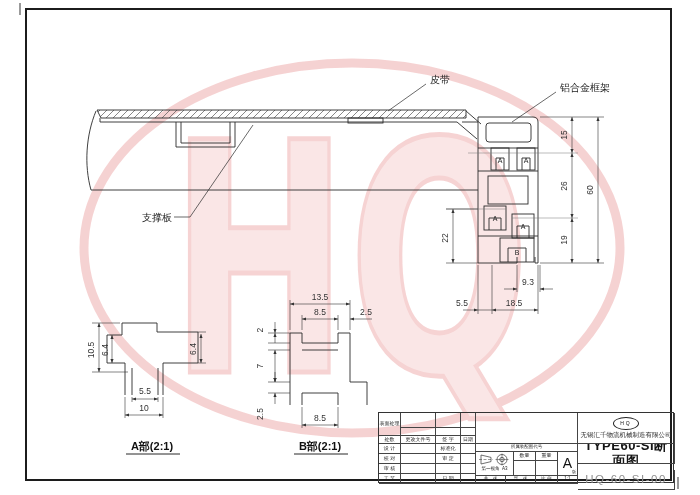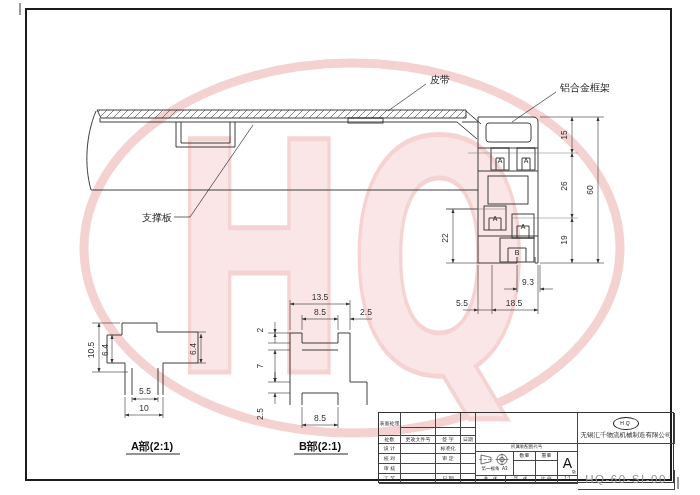--- a/index.html
+++ b/index.html
@@ -241,15 +241,16 @@
     </div>
     <div class="tb-cell" style="left:97px;top:63px;width:30px;height:8px;font-size:4.5px;">共　张</div>
     <div class="tb-cell" style="left:127px;top:63px;width:30px;height:8px;font-size:4.5px;">第　张</div>
     <div class="tb-cell" style="left:157px;top:63px;width:22px;height:8px;font-size:4.5px;">比 例</div>
     <div class="tb-cell" style="left:179px;top:63px;width:20px;height:8px;font-size:4.5px;">1:1</div>
 
     <div class="tb-cell" style="left:199px;top:0;width:97px;height:31px;flex-direction:column;justify-content:center;">
       <div class="logo-ellipse">HQ</div>
       <div class="tb-company">无锡汇千物流机械制造有限公司</div>
     </div>
+    <div class="tb-cell tb-title" style="left:199px;top:31px;width:97px;height:20px;">TYPE60-SI断面图</div>
     <div class="tb-cell tb-no" style="left:199px;top:57px;width:97px;height:20px;">HQ-60-SI-00</div>
   </div>
 </div>
 
 </body></html>

